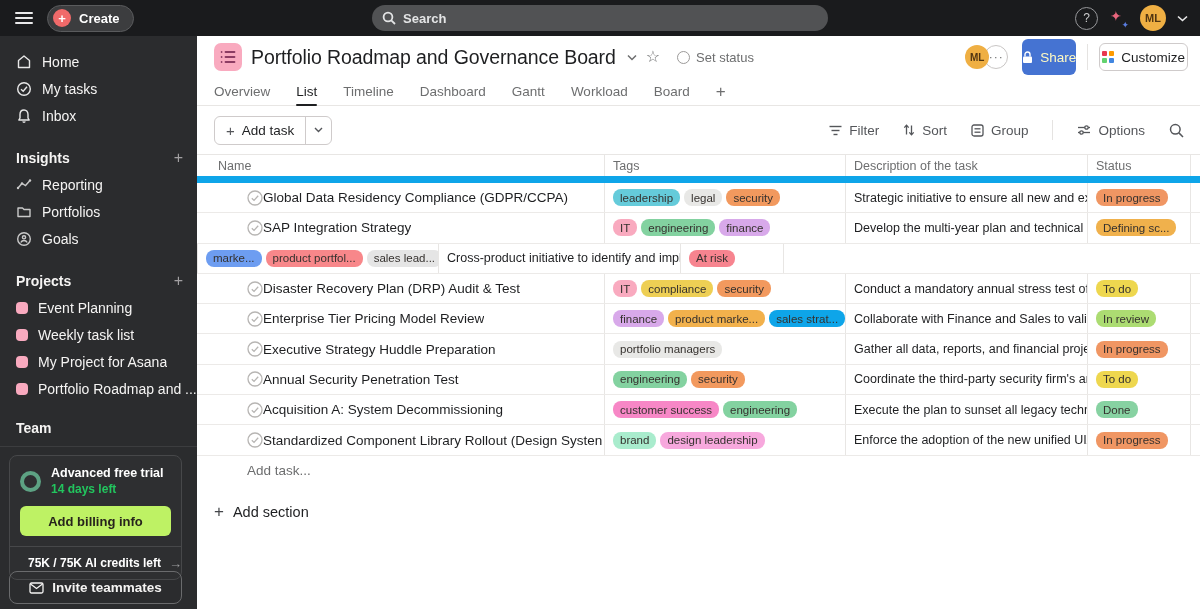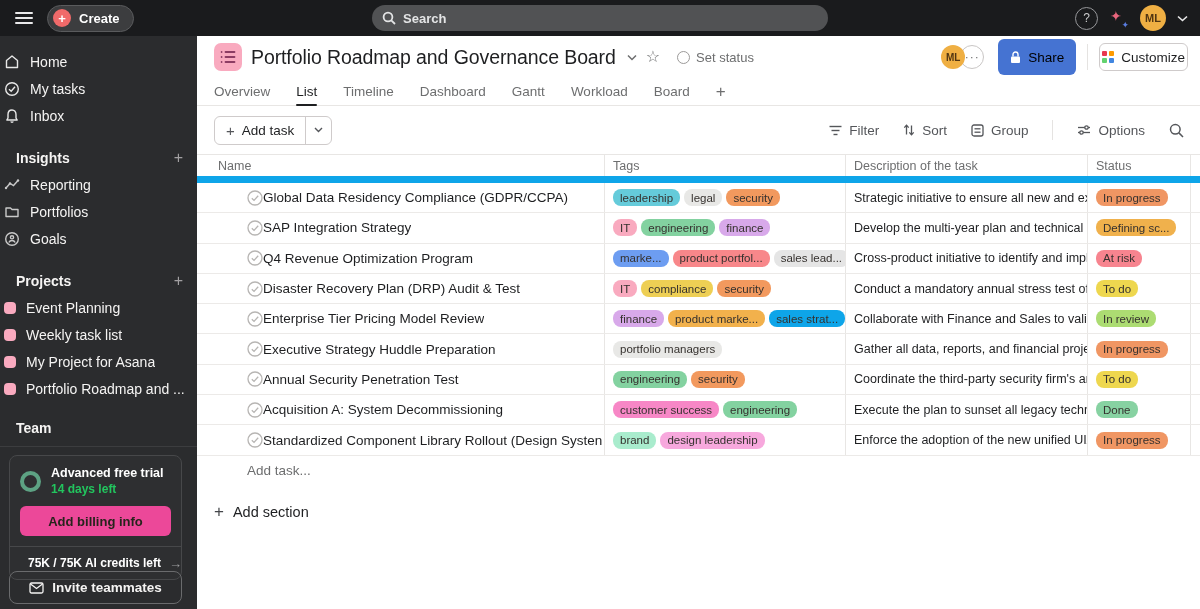--- a/index.html
+++ b/index.html
@@ -25,21 +25,21 @@
   .sparkle { position:relative; width:20px; height:20px; cursor:pointer; }
   .sparkle .s1 { position:absolute; left:1px; top:0; color:#e8657d; font-size:14px; }
   .sparkle .s2 { position:absolute; right:0; bottom:-2px; color:#5a7de0; font-size:9px; }
   .avatar-top { width:26px; height:26px; border-radius:50%; display:flex; align-items:center; justify-content:center;
                 font-size:11px; font-weight:700; color:#513512; cursor:pointer; }
   .top-chev { color:#e9e9ea; }
 
   
   .sidebar { position:absolute; top:36px; left:0; width:197px; height:573px; background:#2b2c2e; color:#f5f4f3; }
   .nav-list { padding-top:12px; }
-  .side-item { height:27px; display:flex; align-items:center; gap:10px; padding-left:4px;
+  .side-item { height:27px; display:flex; align-items:center; gap:10px; padding-left:16px;
                font-size:14px; cursor:pointer; white-space:nowrap; }
   .side-item svg { flex:0 0 auto; }
   .sec-head { margin-top:16px; height:26px; display:flex; align-items:center; padding:0 14px 0 16px;
               font-size:14px; font-weight:700; }
   .sec-plus { margin-left:auto; color:#a2a0a2; font-size:16px; font-weight:400; cursor:pointer; }
   .proj-dot { width:12px; height:12px; border-radius:4px; flex:0 0 auto; }
   .team-head { margin-top:14px; height:24px; display:flex; align-items:center; padding-left:16px;
                font-size:14px; font-weight:700; }
   .side-divider { margin-top:6px; border-top:1px solid #3c3d3f; }
   .trial-card { margin:8px 8px 0 9px; width:173px; background:#2e2f31; border:1px solid #47484a; border-radius:8px; }
@@ -67,22 +67,22 @@
   .hdr-chev { color:#6d6e6f; margin-left:2px; cursor:pointer; display:flex; }
   .hdr-star { color:#6d6e6f; font-size:16px; cursor:pointer; line-height:1; }
   .set-status { display:flex; align-items:center; gap:6px; margin-left:8px; color:#6d6e6f; font-size:13px; cursor:pointer; }
   .status-circle { width:13px; height:13px; border-radius:50%; border:1.5px solid #9c9a99; }
   .hdr-right { margin-left:auto; display:flex; align-items:center; }
   .avatar-sm { width:24px; height:24px; border-radius:50%; display:flex; align-items:center; justify-content:center;
                font-size:10px; font-weight:700; color:#513512; z-index:2; cursor:pointer; }
   .dots-circle { width:24px; height:24px; border-radius:50%; background:#fff; border:1px solid #c9c6c5;
                  display:flex; align-items:center; justify-content:center; color:#6d6e6f; font-size:12px;
                  letter-spacing:1px; margin-left:-5px; z-index:1; cursor:pointer; }
-  .share-btn { margin-left:14px; height:36px; border:none; border-radius:6px; color:#000000; font-size:13.5px;
-               font-weight:500; display:flex; align-items:center; gap:7px; padding:0 12px; cursor:pointer; font-family:inherit; }
+  .share-btn { margin-left:14px; height:36px; border:none; border-radius:6px; color:#fef9c3; font-size:13.5px;
+               font-weight:500; display:flex; align-items:center; gap:7px; padding:0 0; cursor:pointer; font-family:inherit; }
   .hdr-div { width:1px; height:26px; background:#e5e3e1; margin:0 11px; }
   .customize-btn { height:28px; background:#fff; border:1px solid #cfcbcb; border-radius:6px; color:#1e1f21;
                    font-size:13.5px; display:flex; align-items:center; gap:7px; padding:0 2px; cursor:pointer; font-family:inherit; }
   .cust-grid { display:grid; grid-template-columns:5px 5px; grid-template-rows:5px 5px; gap:2px; }
   .cust-grid i { display:block; border-radius:1px; }
 
   .tabs { height:28px; border-bottom:1px solid #e8e6e4; display:flex; align-items:stretch; padding-left:17px; gap:26px; }
   .tab { font-size:13.5px; color:#6d6e6f; display:flex; align-items:center; cursor:pointer; position:relative; }
   .tab.active { color:#1e1f21; font-weight:500; }
   .tab.active::after { content:""; position:absolute; left:0; right:0; bottom:-1px; height:2px; background:#1e1f21; border-radius:2px; }
@@ -246,21 +246,21 @@
 
   <div class="trial-card">
     <div class="trial-top">
       <div class="trial-row">
         <div class="donut"></div>
         <div>
           <div class="trial-title">Advanced free trial</div>
           <div class="trial-days" style="color: #22c55e;">14 days left</div>
         </div>
       </div>
-      <button class="billing-btn" style="background: #ec4899;">Add billing info</button>
+      <button class="billing-btn" style="background: #bef264;">Add billing info</button>
     </div>
     <div class="credits-row">
       <svg width="14" height="14" viewBox="0 0 14 14" fill="none" stroke="#5da283" stroke-width="1.4">
           <rect x="1.5" y="4.5" width="11" height="8" rx="1"></rect>
           <line x1="1.5" y1="7.5" x2="12.5" y2="7.5"></line>
           <line x1="7" y1="4.5" x2="7" y2="12.5"></line>
           <path d="M7 4.5 C4.5 4.5 3.5 1.5 5.5 1.5 C7 1.5 7 4.5 7 4.5 C7 4.5 7 1.5 8.5 1.5 C10.5 1.5 9.5 4.5 7 4.5Z"></path>
         </svg>
       <span class="credits-label">75K / 75K AI credits left</span>
       <span class="credits-arrow">→</span>
@@ -434,27 +434,20 @@
         </div>
         <div class="cell col-desc">
           <span class="desc-text">Develop the multi-year plan and technical arc...</span>
         </div>
         <div class="cell col-status">
           <span class="chip" style="background: rgb(240, 177, 76);">Defining sc...</span>
         </div>
         <div class="cell col-extra"></div>
       </div>
       <div class="trow">
-        <div class="cell col-name">
-          <svg width="16" height="16" viewBox="0 0 16 16" fill="none" stroke="#b7b5b3" stroke-width="1.3" style="flex:0 0 auto">
-            <circle cx="8" cy="8" r="7"></circle>
-            <polyline points="4.8,8.3 7,10.4 11.2,5.7"></polyline>
-          </svg>
-          <span class="task-name">Q4 Revenue Optimization Program</span>
-        </div>
         <div class="cell col-tags">
           <span class="chip" style="background: rgb(109, 157, 241);">marke...</span>
           <span class="chip" style="background: rgb(248, 135, 138);">product portfol...</span>
           <span class="chip" style="background: #e5e5e5;">sales lead...</span>
         </div>
         <div class="cell col-desc">
           <span class="desc-text">Cross-product initiative to identify and imple...</span>
         </div>
         <div class="cell col-status">
           <span class="chip" style="background: rgb(247, 132, 143);">At risk</span>

